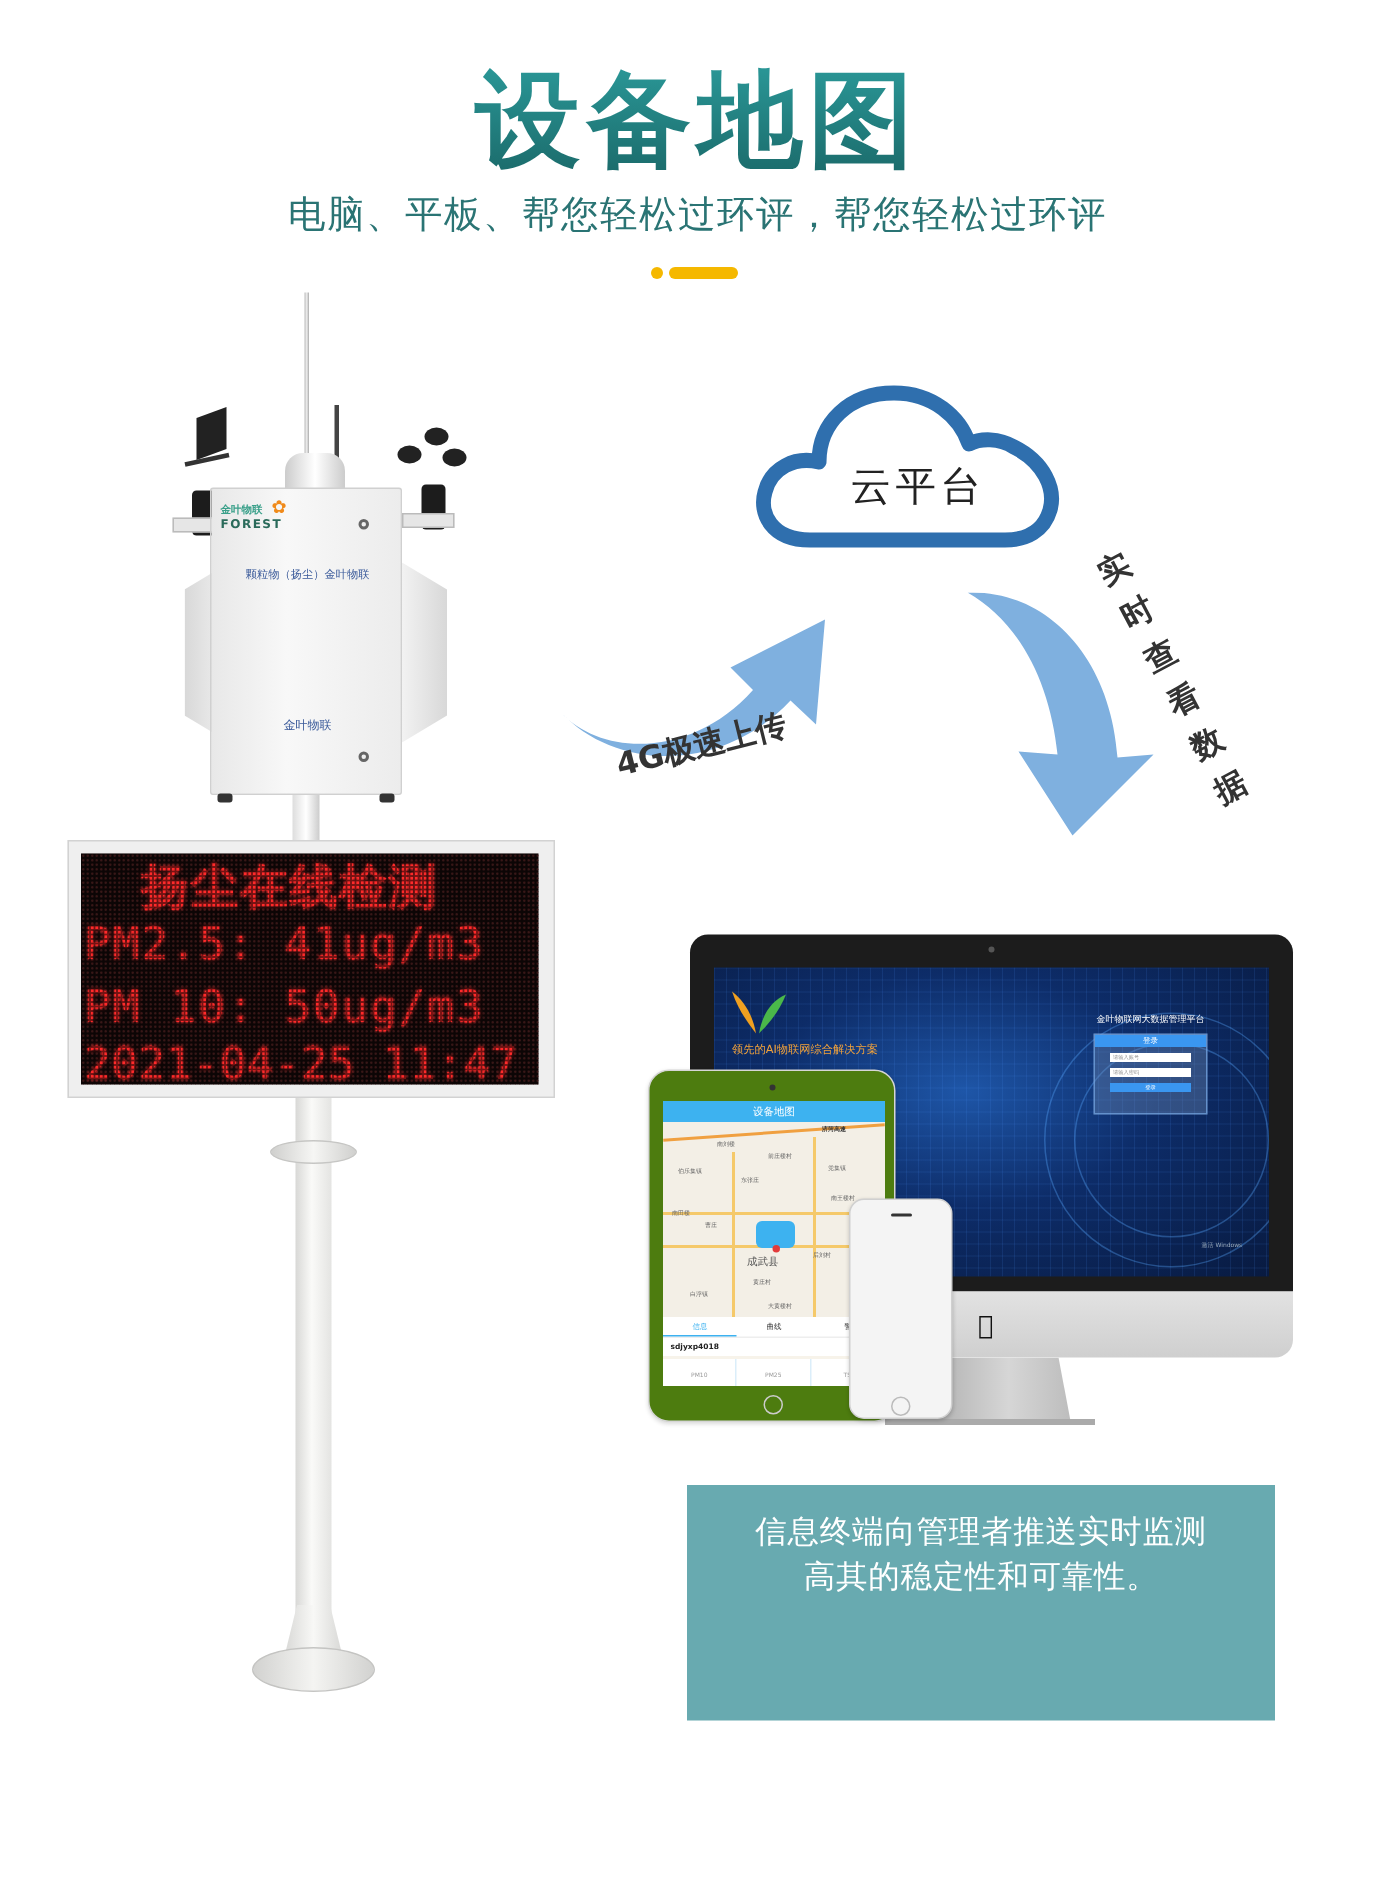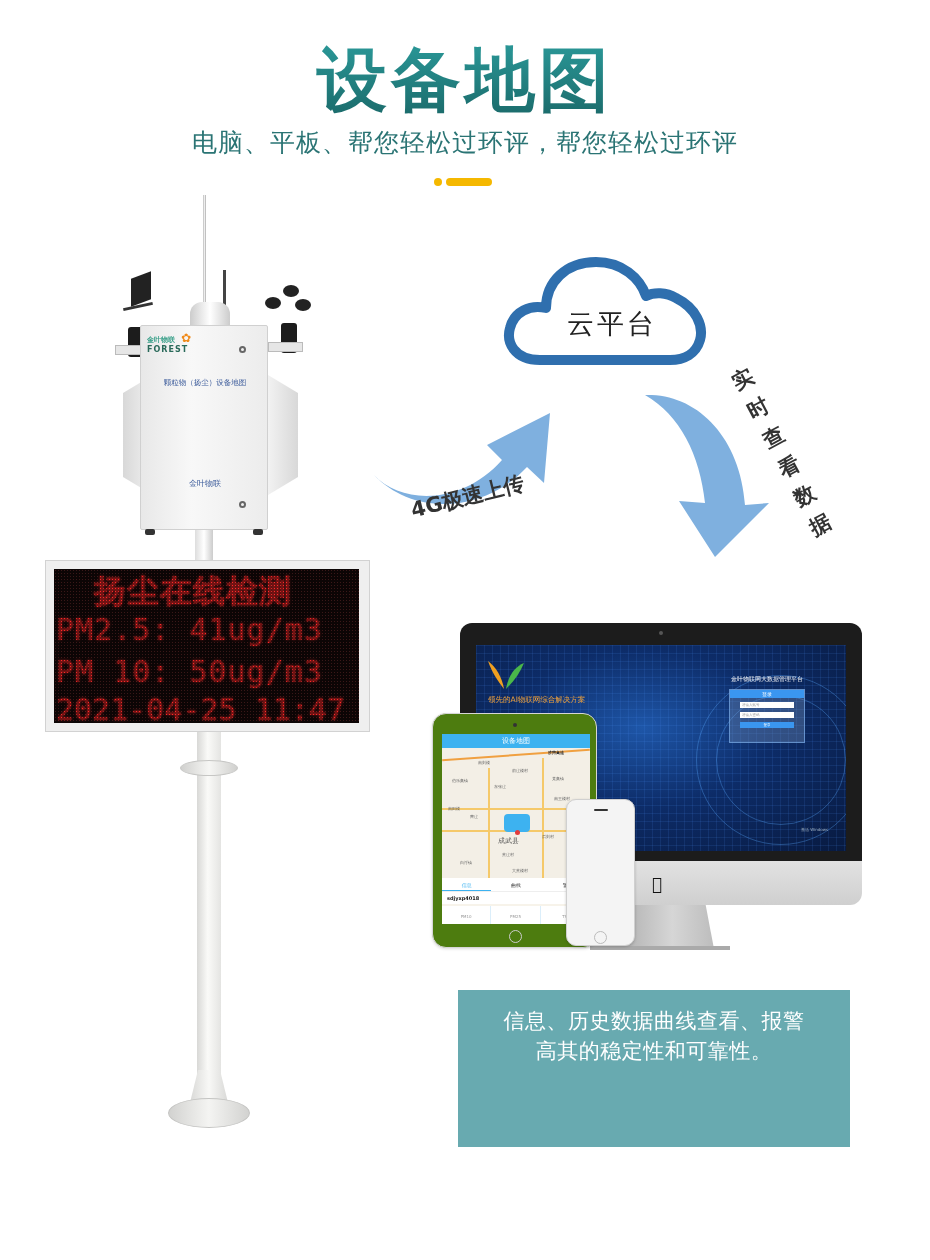--- a/index.html
+++ b/index.html
@@ -181,21 +181,21 @@
   <div class="bracket-r"></div>
   <div class="side-shield l"></div>
   <div class="side-shield r"></div>
 
   <div class="enclosure">
     <span class="logo-cn">金叶物联</span>
     <span class="logo-flower">✿</span>
     <span class="logo-en">FOREST</span>
     <span class="screw" style="left:98px;top:20px;"></span>
     <span class="screw" style="left:98px;top:175px;"></span>
-    <span class="model">颗粒物（扬尘）设备地图</span>
+    <span class="model">颗粒物（扬尘）金叶物联</span>
     <span class="brand">金叶物联</span>
     <span class="foot" style="left:4px;"></span>
     <span class="foot" style="right:4px;"></span>
   </div>
   <div class="pole-top"></div>
 
   <div class="led-frame">
     <div class="led">
       <div class="line l1">扬尘在线检测</div>
       <div class="line l2">PM2.5: 41ug/m3</div>
@@ -302,15 +302,15 @@
   </div>
   <div class="home"></div>
 </div>
 
 <div class="phone">
   <div class="spk"></div>
   <div class="home"></div>
 </div>
 
 <div class="info">
-  <div>信息、历史数据曲线查看、报警</div>
+  <div>信息终端向管理者推送实时监测</div>
   <div>高其的稳定性和可靠性。</div>
 </div>
 
 </body></html>

